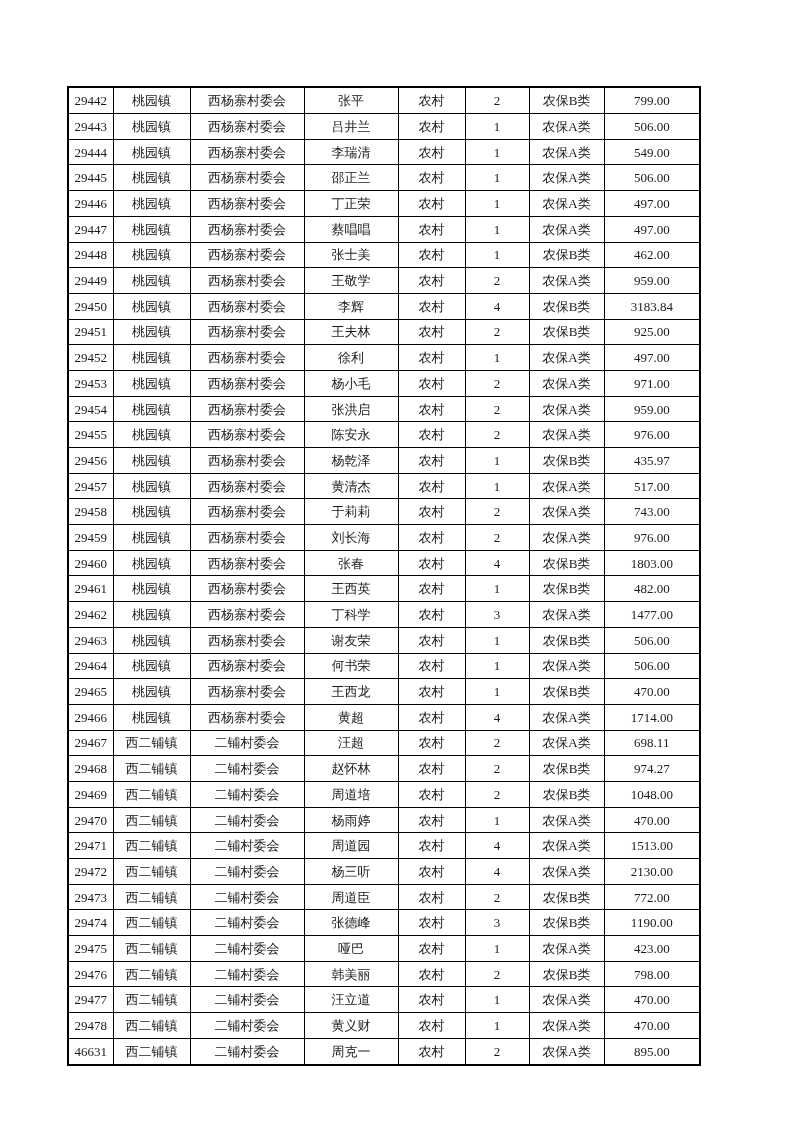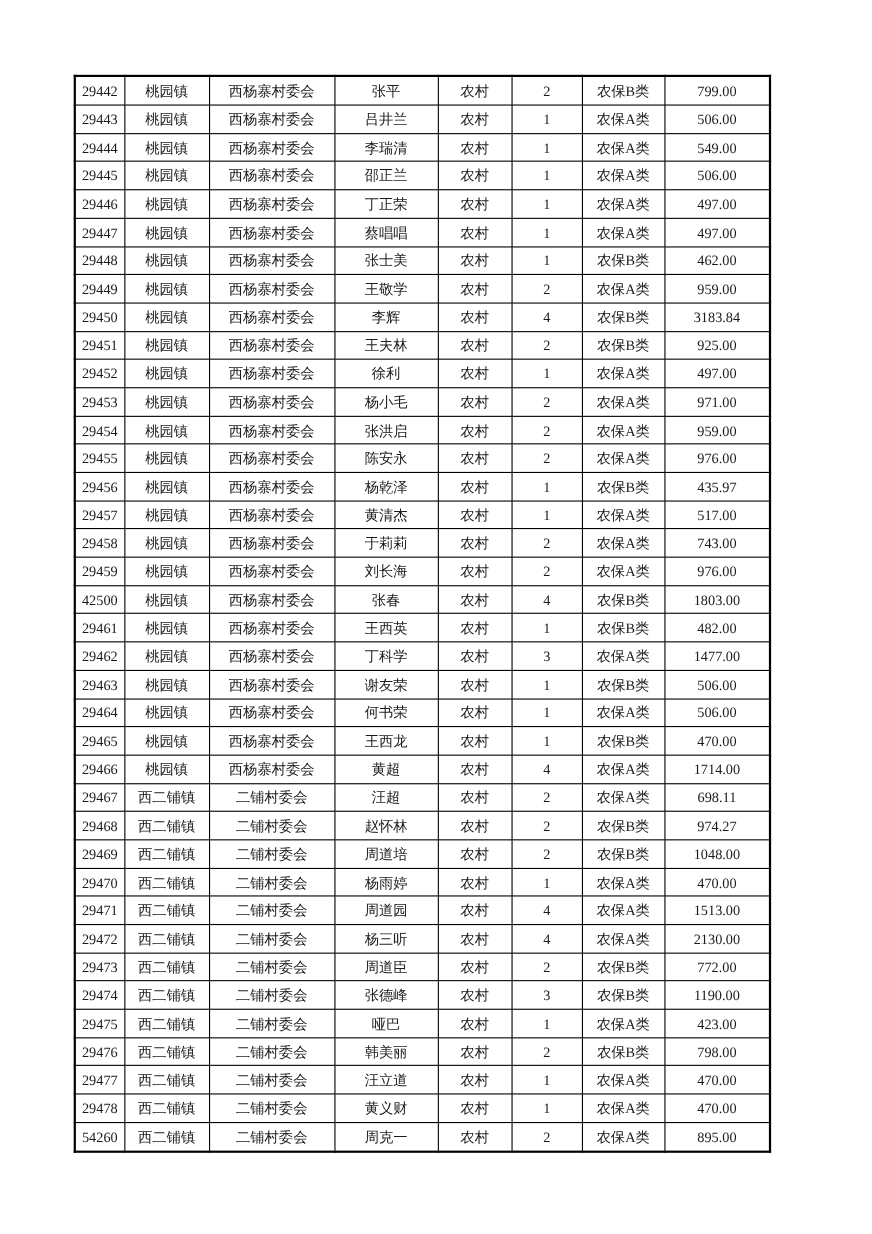--- a/index.html
+++ b/index.html
@@ -12,21 +12,21 @@
     width: 793px;
     height: 1122px;
     background: #ffffff;
     overflow: hidden;
     font-family: "Liberation Serif", "DejaVu Serif", serif;
     color: #1a1a1a;
   }
   table.data-table {
     position: absolute;
     left: 67px;
-    top: 68px;
+    top: 86px;
     width: 632px;
     height: 980px;
     border-collapse: collapse;
     table-layout: fixed;
     border: 2px solid #000000;
     font-size: 13px;
   }
   table.data-table td {
     border: 1px solid #000000;
     text-align: center;
@@ -227,21 +227,21 @@
           <td>29459</td>
           <td>桃园镇</td>
           <td>西杨寨村委会</td>
           <td>刘长海</td>
           <td>农村</td>
           <td>2</td>
           <td>农保A类</td>
           <td>976.00</td>
         </tr>
         <tr>
-          <td>42500</td>
+          <td>29460</td>
           <td>桃园镇</td>
           <td>西杨寨村委会</td>
           <td>张春</td>
           <td>农村</td>
           <td>4</td>
           <td>农保B类</td>
           <td>1803.00</td>
         </tr>
         <tr>
           <td>29461</td>
@@ -417,21 +417,21 @@
           <td>29478</td>
           <td>西二铺镇</td>
           <td>二铺村委会</td>
           <td>黄义财</td>
           <td>农村</td>
           <td>1</td>
           <td>农保A类</td>
           <td>470.00</td>
         </tr>
         <tr>
-          <td>54260</td>
+          <td>46631</td>
           <td>西二铺镇</td>
           <td>二铺村委会</td>
           <td>周克一</td>
           <td>农村</td>
           <td>2</td>
           <td>农保A类</td>
           <td>895.00</td>
         </tr>
       </tbody>
   </table>

